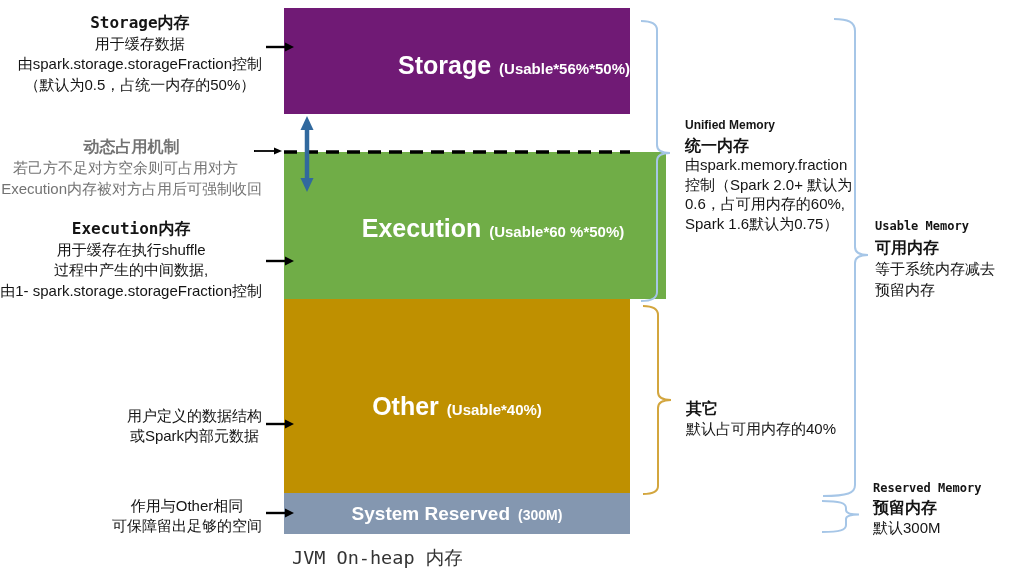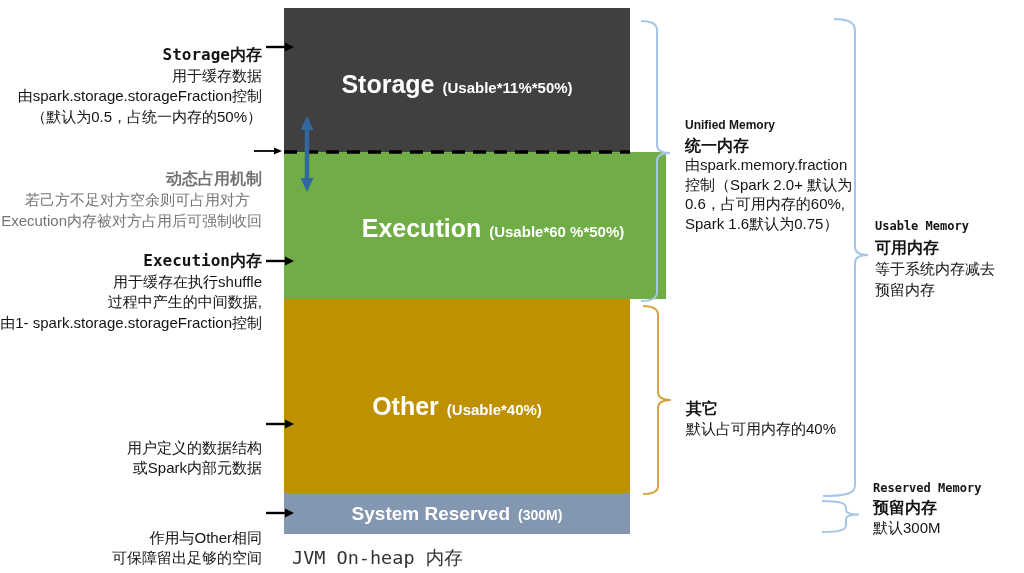--- a/index.html
+++ b/index.html
@@ -2,35 +2,35 @@
 <html><head>
 <meta charset="utf-8">
 <style>
   html,body{margin:0;padding:0;}
   body{width:1024px;height:573px;position:relative;background:#fff;font-family:"Liberation Sans",sans-serif;overflow:hidden;}
   .mono{font-family:"DejaVu Sans Mono",monospace;}
   .bar-section{position:absolute;left:284px;width:346px;display:flex;align-items:center;justify-content:center;color:#fff;}
   .label-wrap{display:flex;align-items:baseline;}
   .sec-name{font-weight:bold;font-size:25px;}
   .sec-sub{font-size:15px;margin-left:8px;font-weight:600;}
-  .left-block{position:absolute;right:762px;text-align:right;white-space:nowrap;color:#141414;font-size:15px;line-height:20.5px;margin-top:32px;}
+  .left-block{position:absolute;right:762px;text-align:center;white-space:nowrap;color:#141414;font-size:15px;line-height:20.5px;}
   .left-title{font-weight:bold;font-size:16px;font-family:"DejaVu Sans Mono",monospace;}
   .right-block{position:absolute;text-align:left;white-space:nowrap;color:#141414;font-size:15px;line-height:19.5px;}
   .rb-title-en{font-weight:bold;font-size:12px;}
   .rb-title-zh{font-weight:bold;font-size:16px;}
   .caption{position:absolute;left:292px;width:346px;top:545px;font-size:18.5px;letter-spacing:0;color:#333;font-family:"DejaVu Sans Mono",monospace;}
   svg{position:absolute;left:0;top:0;}
 </style>
 </head>
 <body>
 
-<div class="bar-section" style="top: 8px; height: 144px; background-color: #404040;">
+<div class="bar-section" style="top: 8px; height: 106px; background-color: #701a75; justify-content: flex-end;">
   <div class="label-wrap" style="margin-top:8px;">
     <span class="sec-name">Storage</span>
-    <span class="sec-sub">(Usable*11%*50%)</span>
+    <span class="sec-sub">(Usable*56%*50%)</span>
   </div>
 </div>
 <div class="bar-section" style="top: 152px; height: 147px; background-color: rgb(112, 173, 71); padding-left: 36px;">
   <div class="label-wrap" style="margin-top:5px;">
     <span class="sec-name">Execution</span>
     <span class="sec-sub">(Usable*60 %*50%)</span>
   </div>
 </div>
 <div class="bar-section" style="top: 299px; height: 214px; background-color: rgb(191, 144, 0);">
   <div class="label-wrap">

